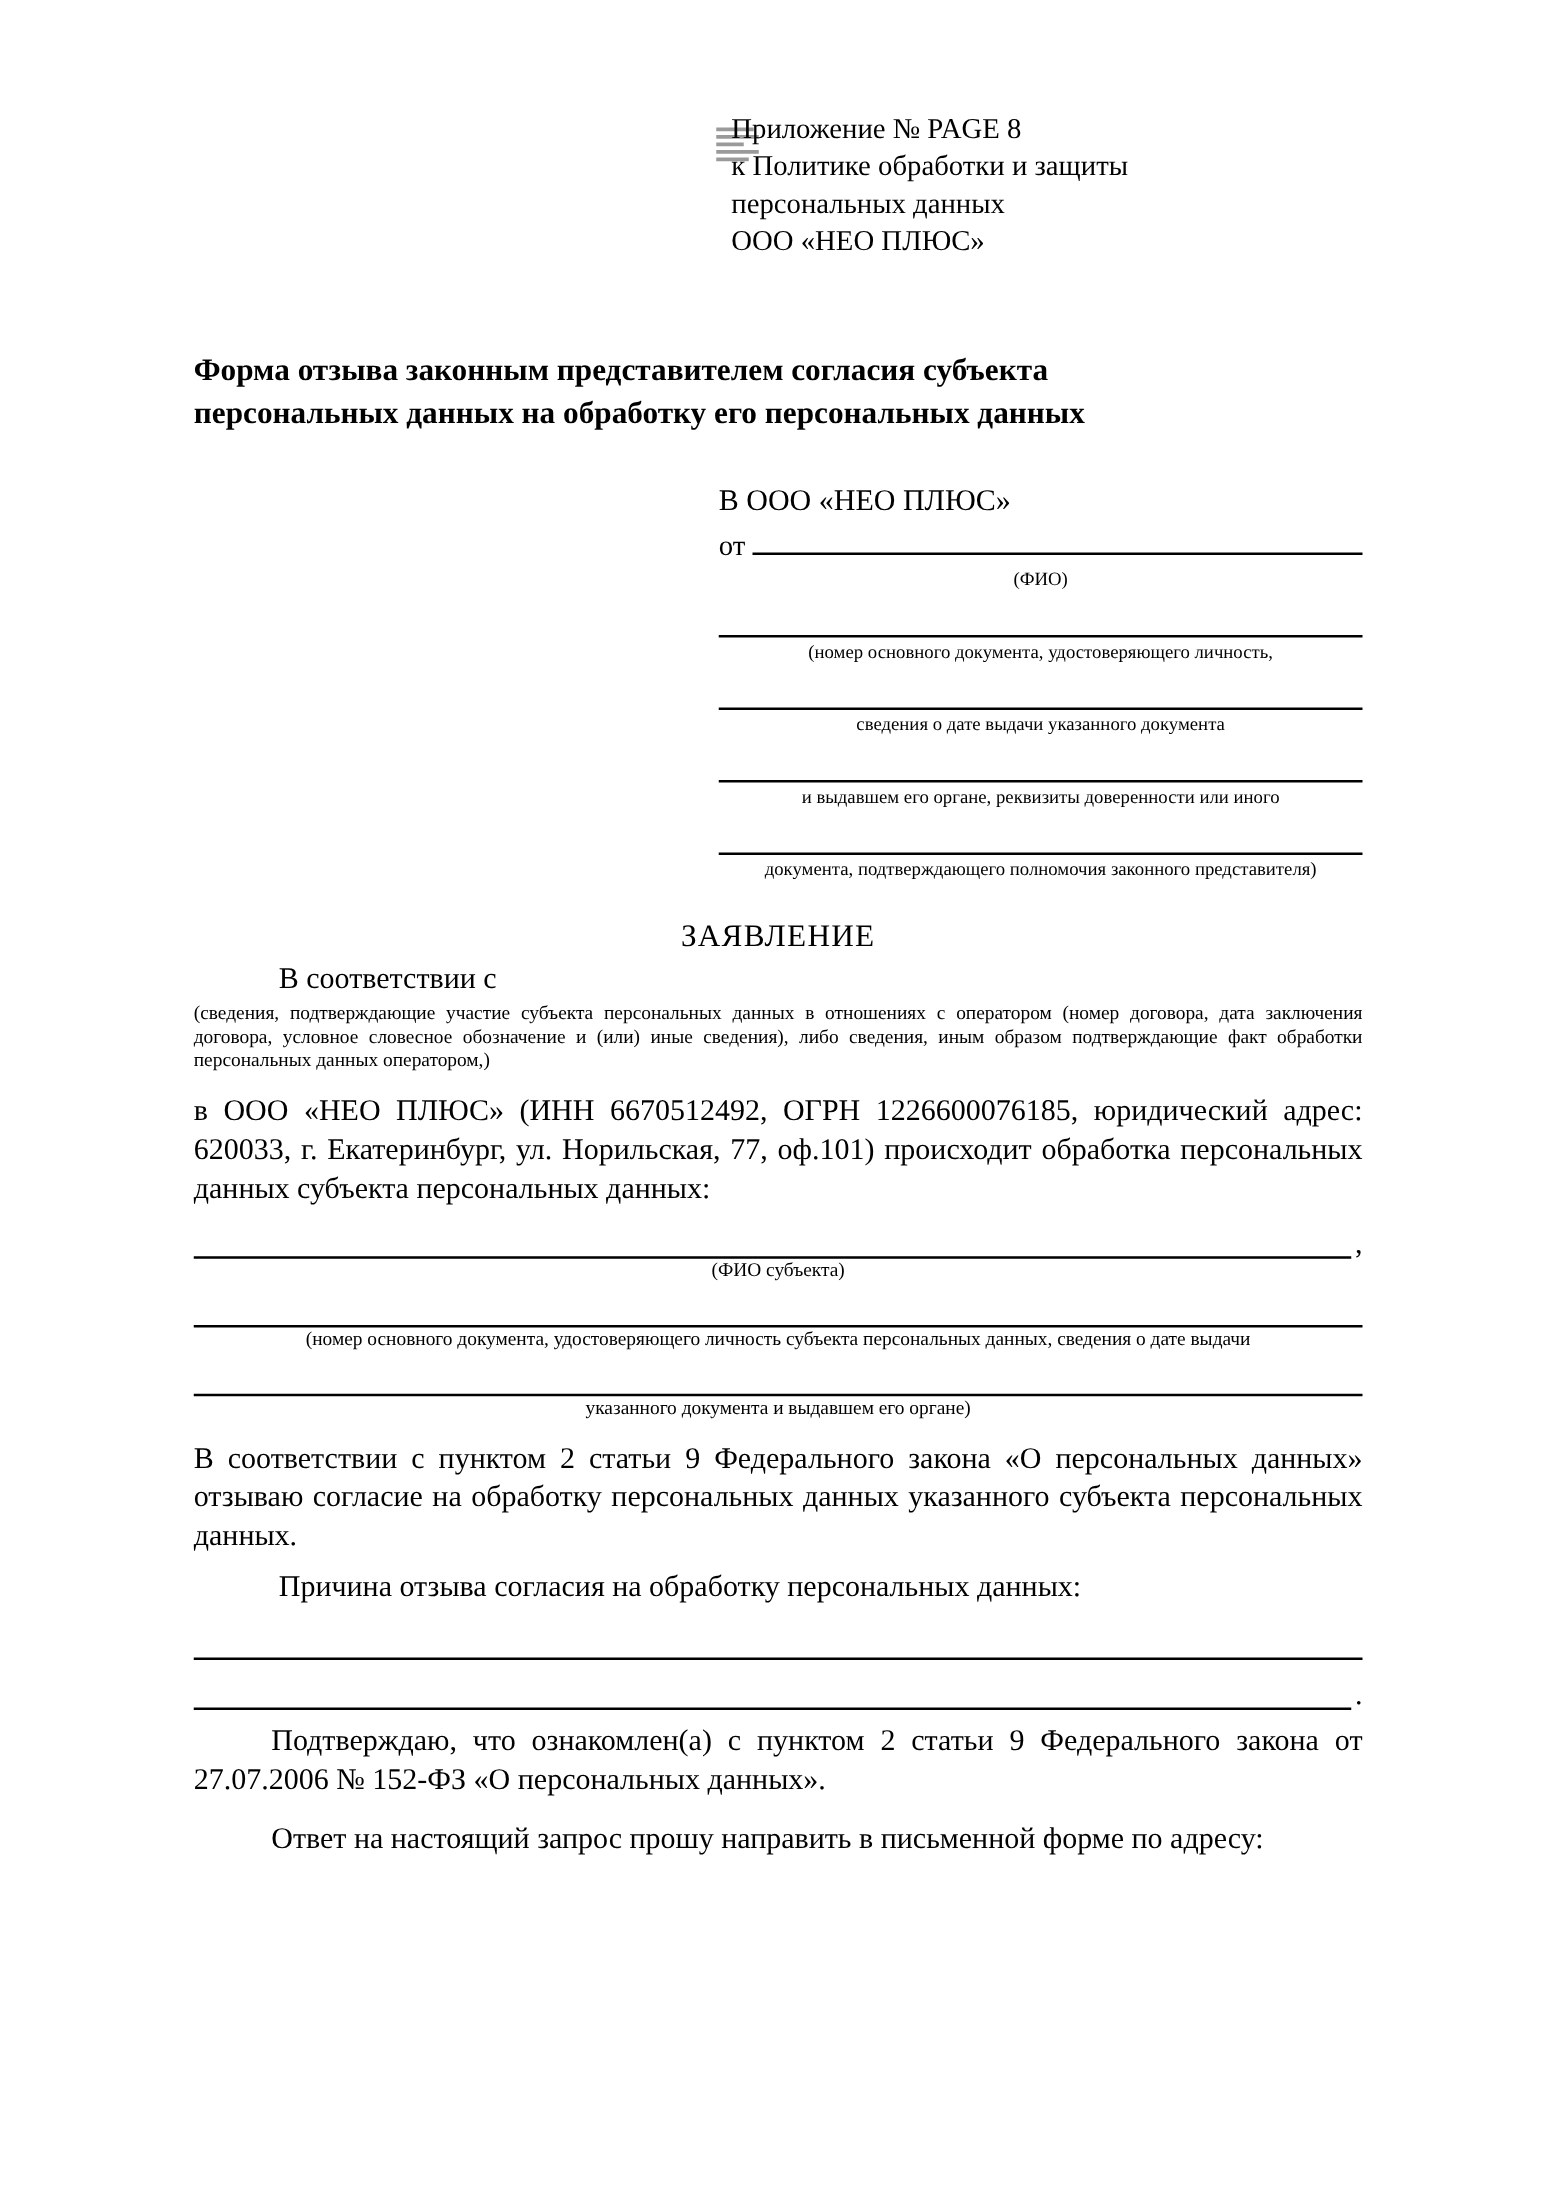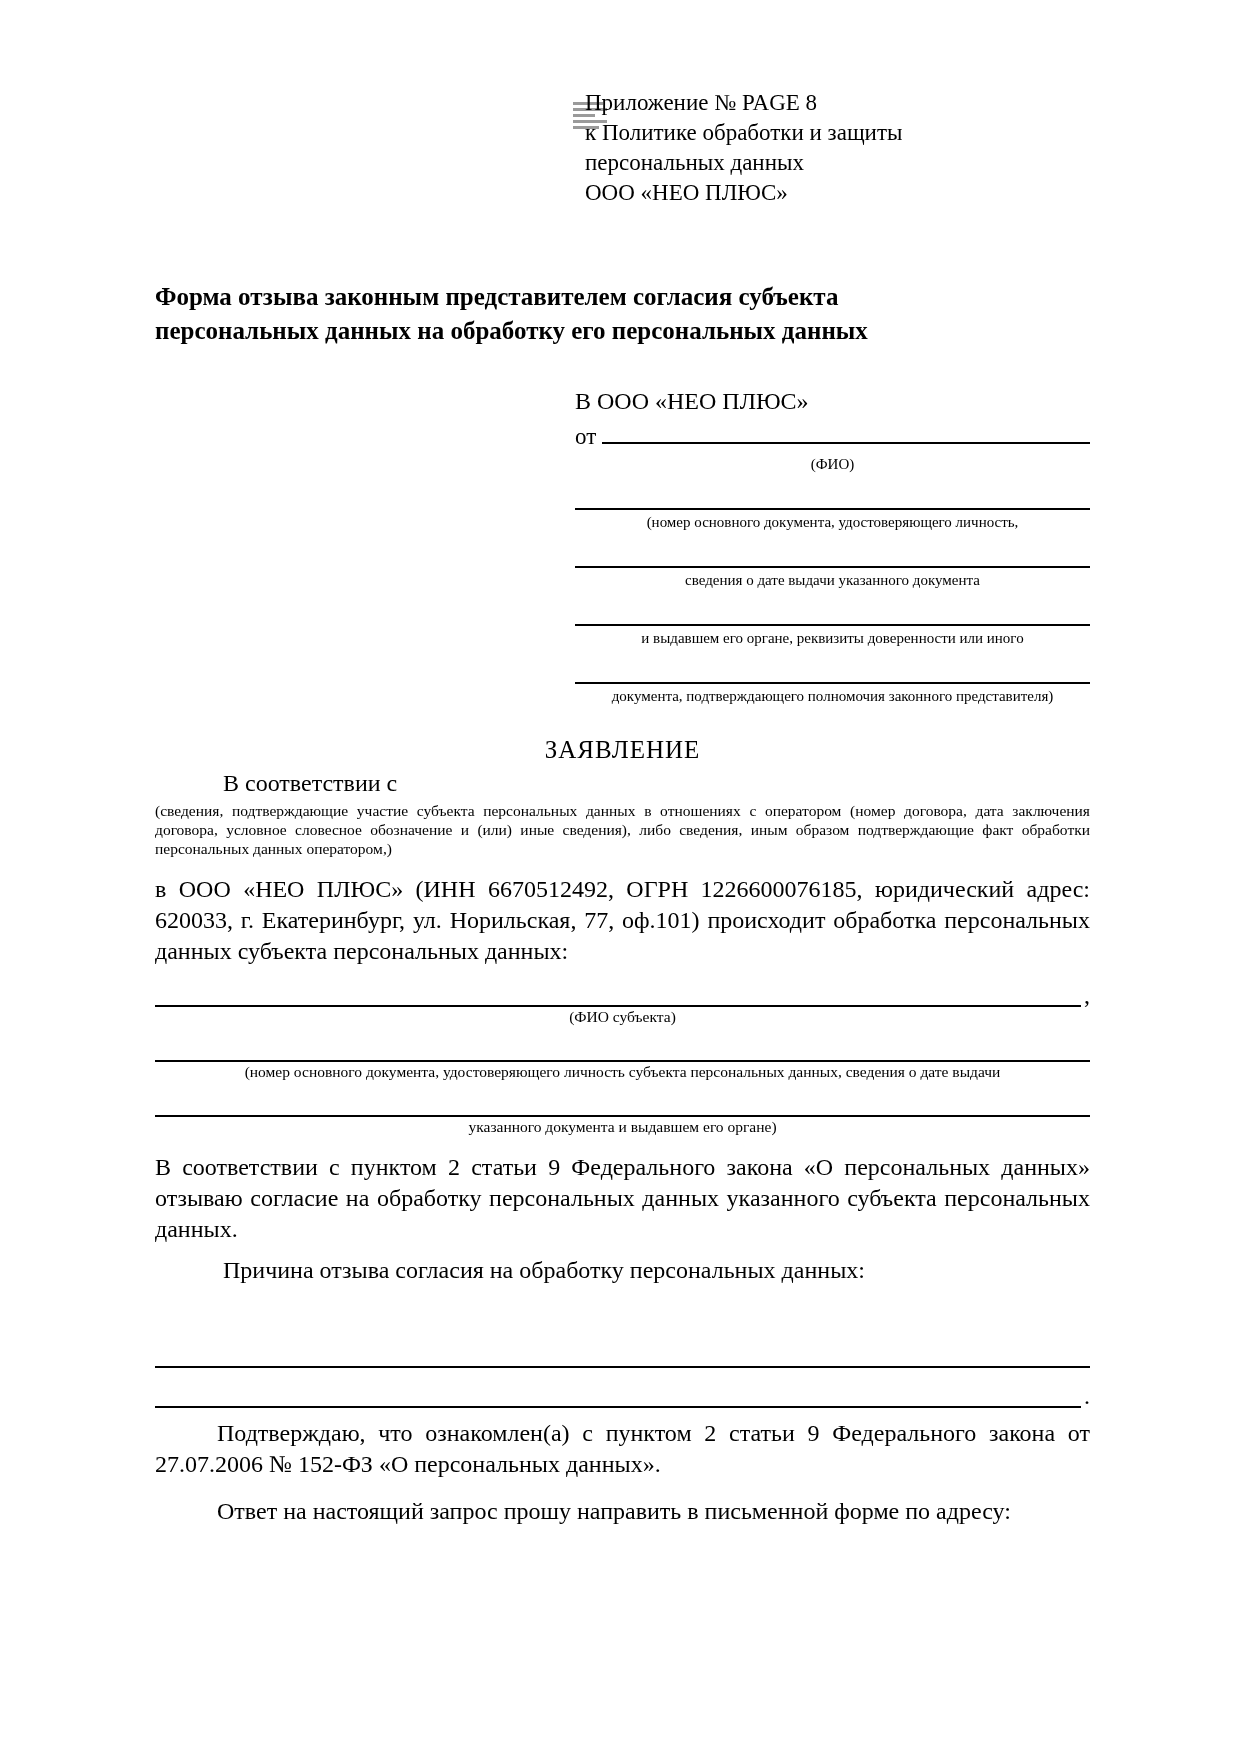--- a/index.html
+++ b/index.html
@@ -163,21 +163,21 @@
   }
   .sign-left { width: 490px; white-space: nowrap; }
   .sign-line {
     display: inline-block;
     width: 285px;
     border-bottom: 2px solid #000;
     height: 20px;
   }
   .nowrap { white-space: nowrap; }
   .mt6 { margin-top: 16px; }
-  .mt10 { margin-top: 10px; gap: 40px; }
+  .mt10 { margin-top: 10px; }
   .mt14 { margin-top: 14px; }
 </style>
 </head>
 <body>
 
 <div class="page">
   <div class="content">
 
     <div class="header-row">
       <div class="doc-mark">

